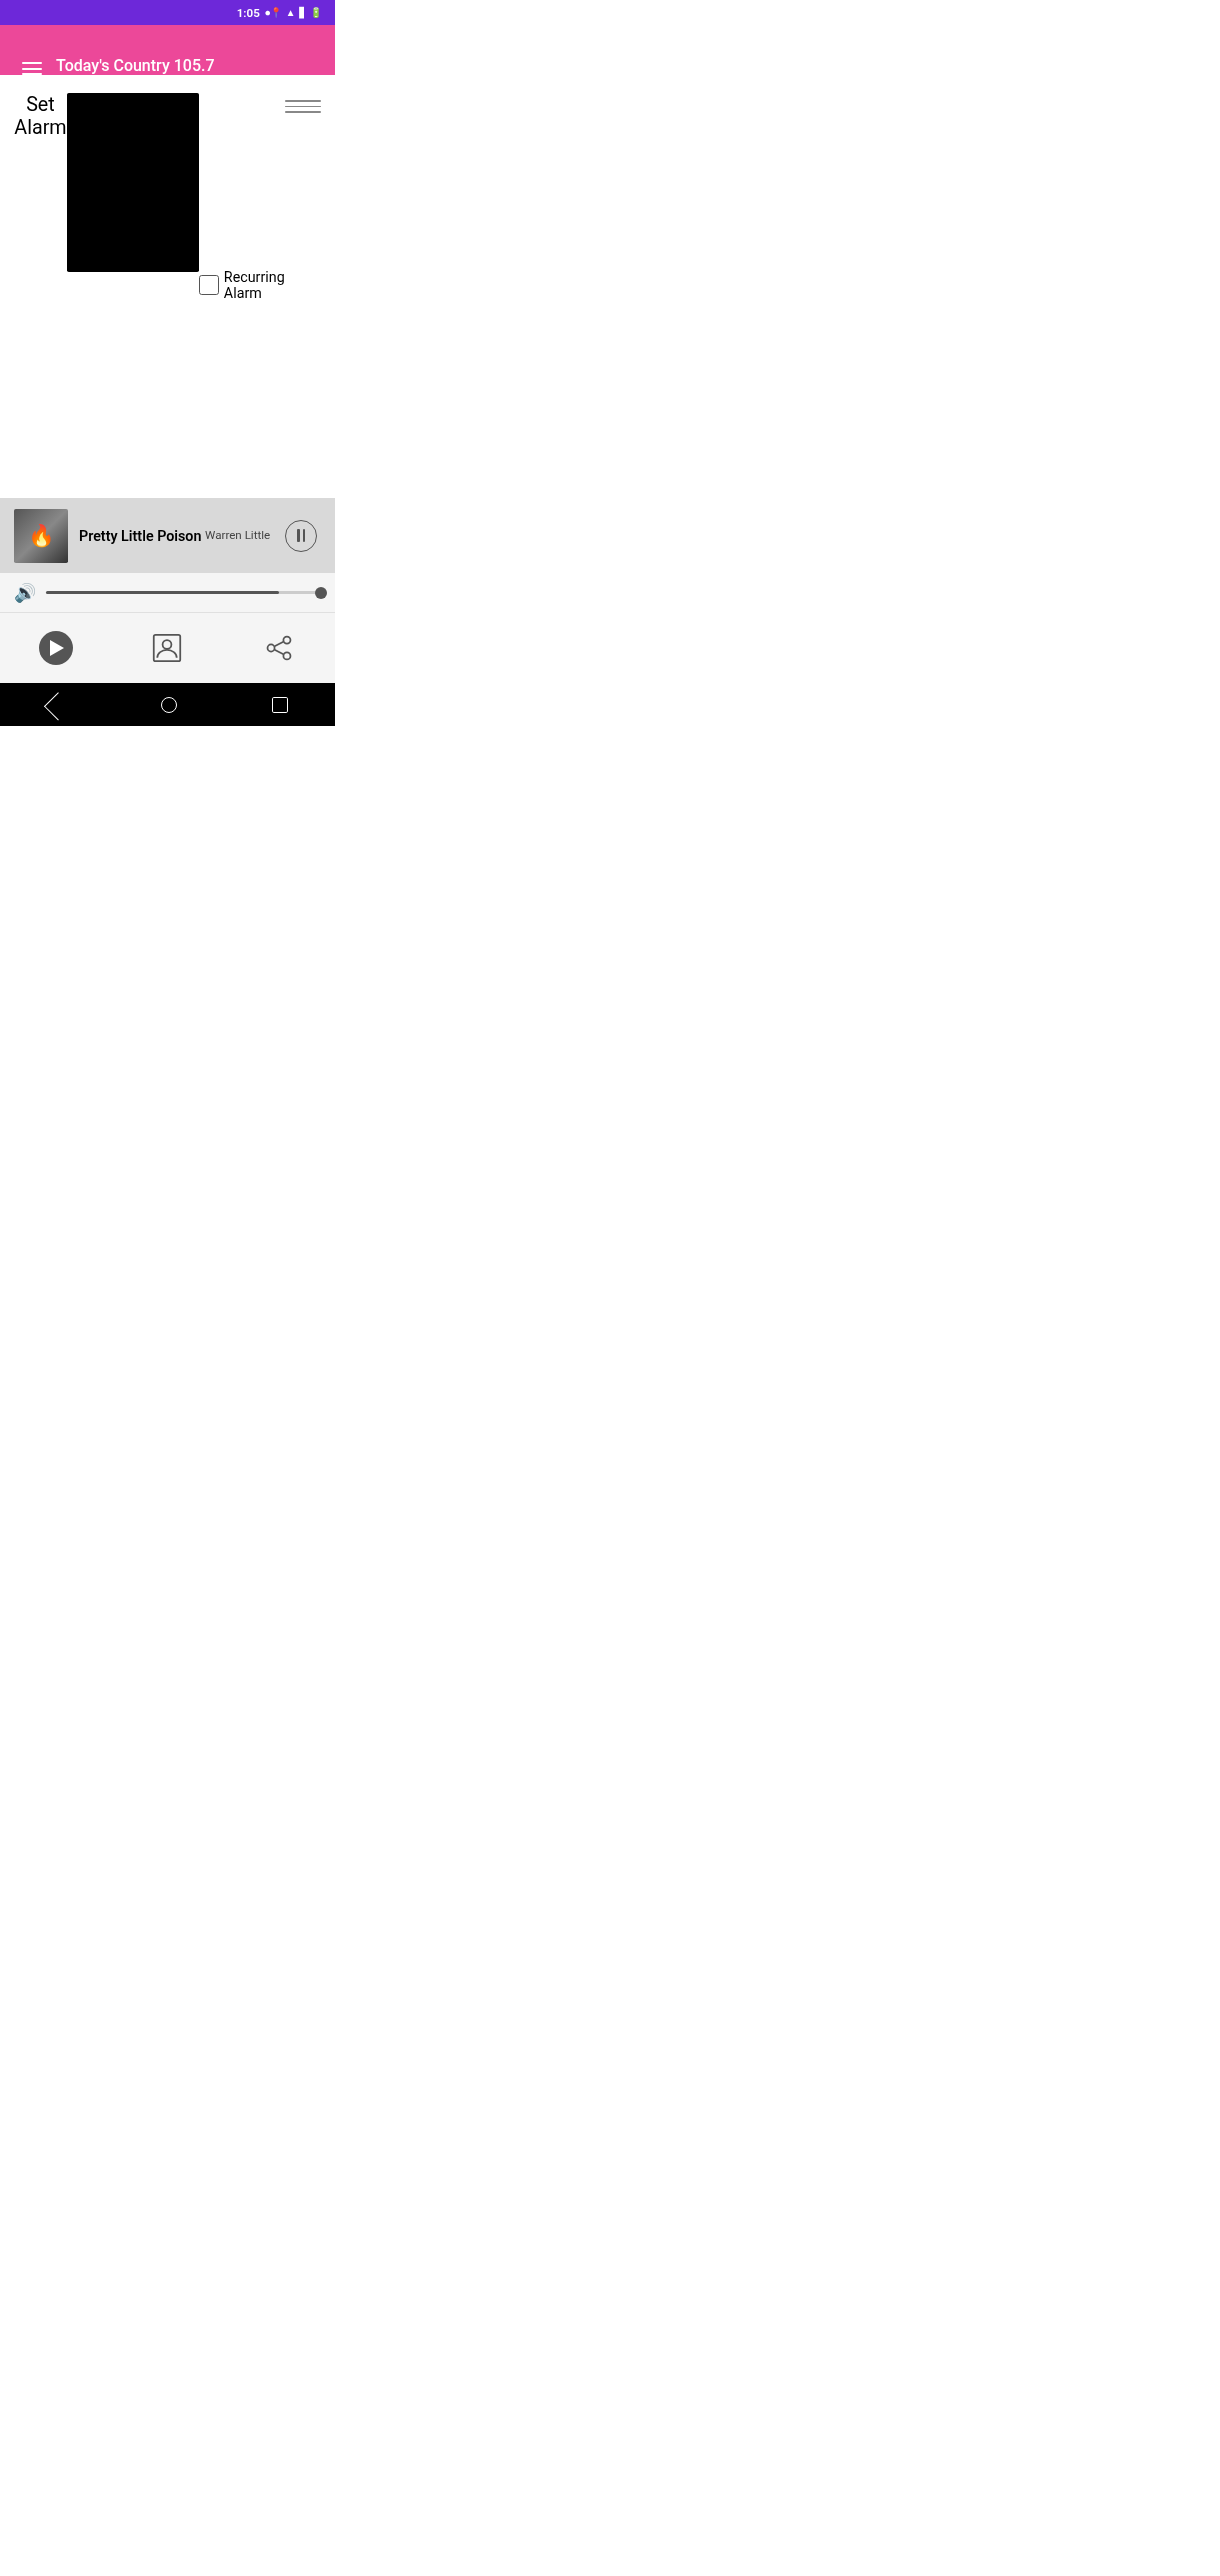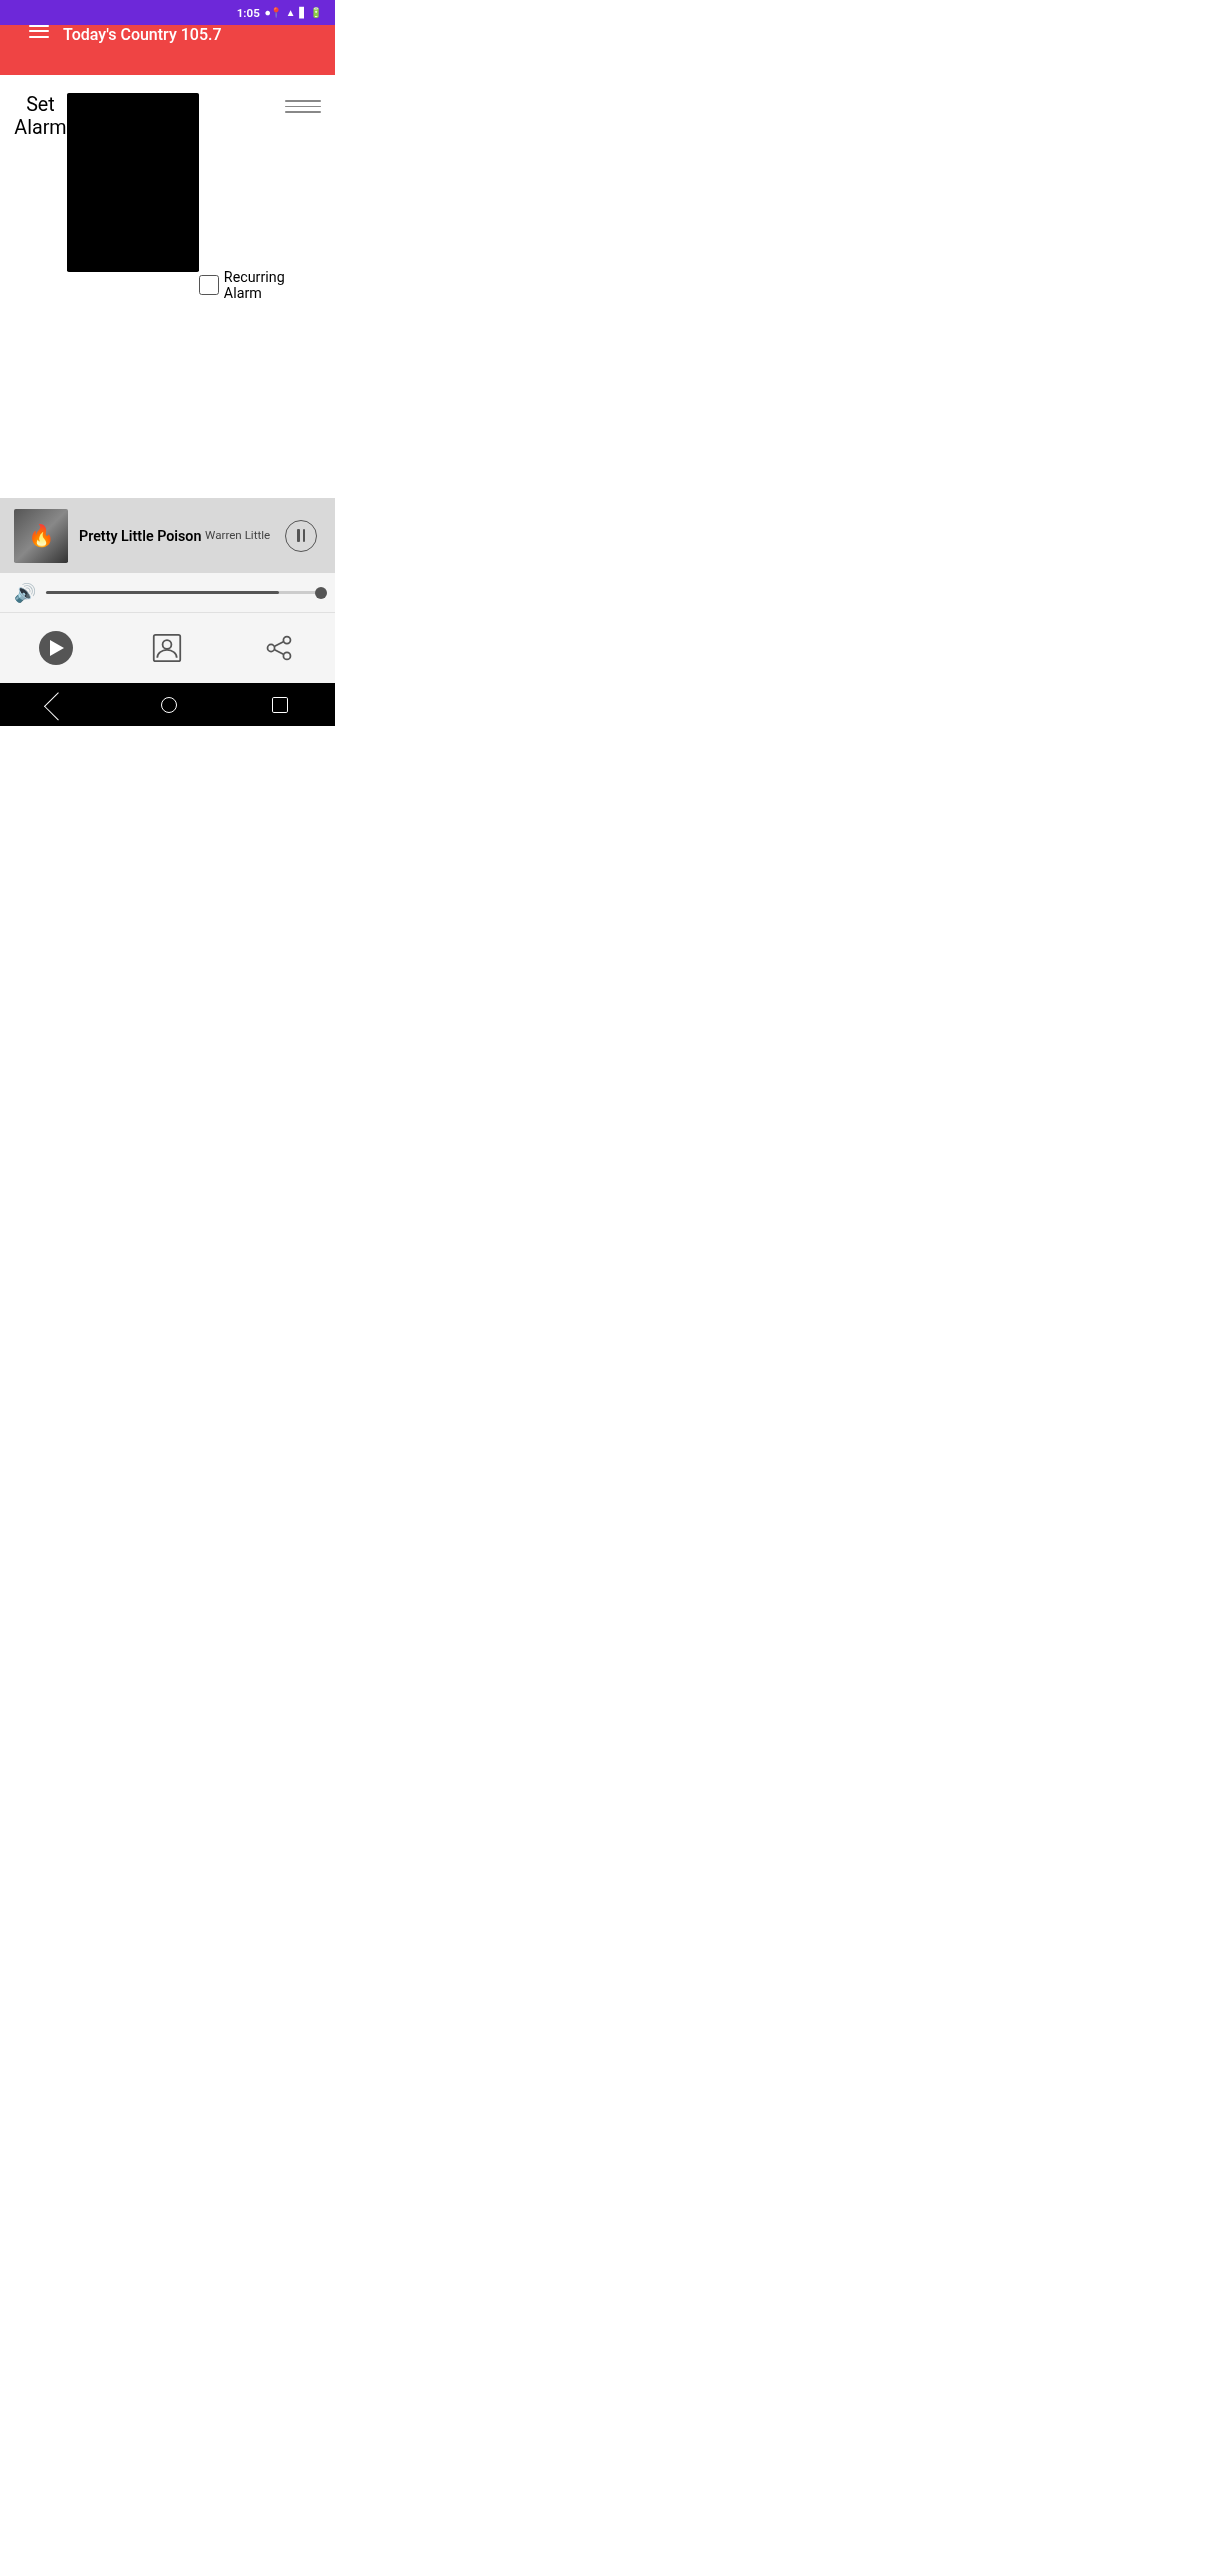--- a/index.html
+++ b/index.html
@@ -39,25 +39,25 @@
       display: flex;
       align-items: center;
       gap: 3.6px;
     }
     .status-icon {
       font-size: 9.8px;
     }
 
     
     .app-bar {
-      background: #ef4444;
+      background: #ec4899;
       color: #ffffff;
       display: flex;
-      align-items: flex-start;
-      padding: 0 29px;
+      align-items: flex-end;
+      padding: 0 22px;
       height: 50px;
       gap: 14.3px;
     }
     .hamburger-icon {
       display: flex;
       flex-direction: column;
       gap: 3.6px;
       cursor: pointer;
     }
     .hamburger-icon span {

